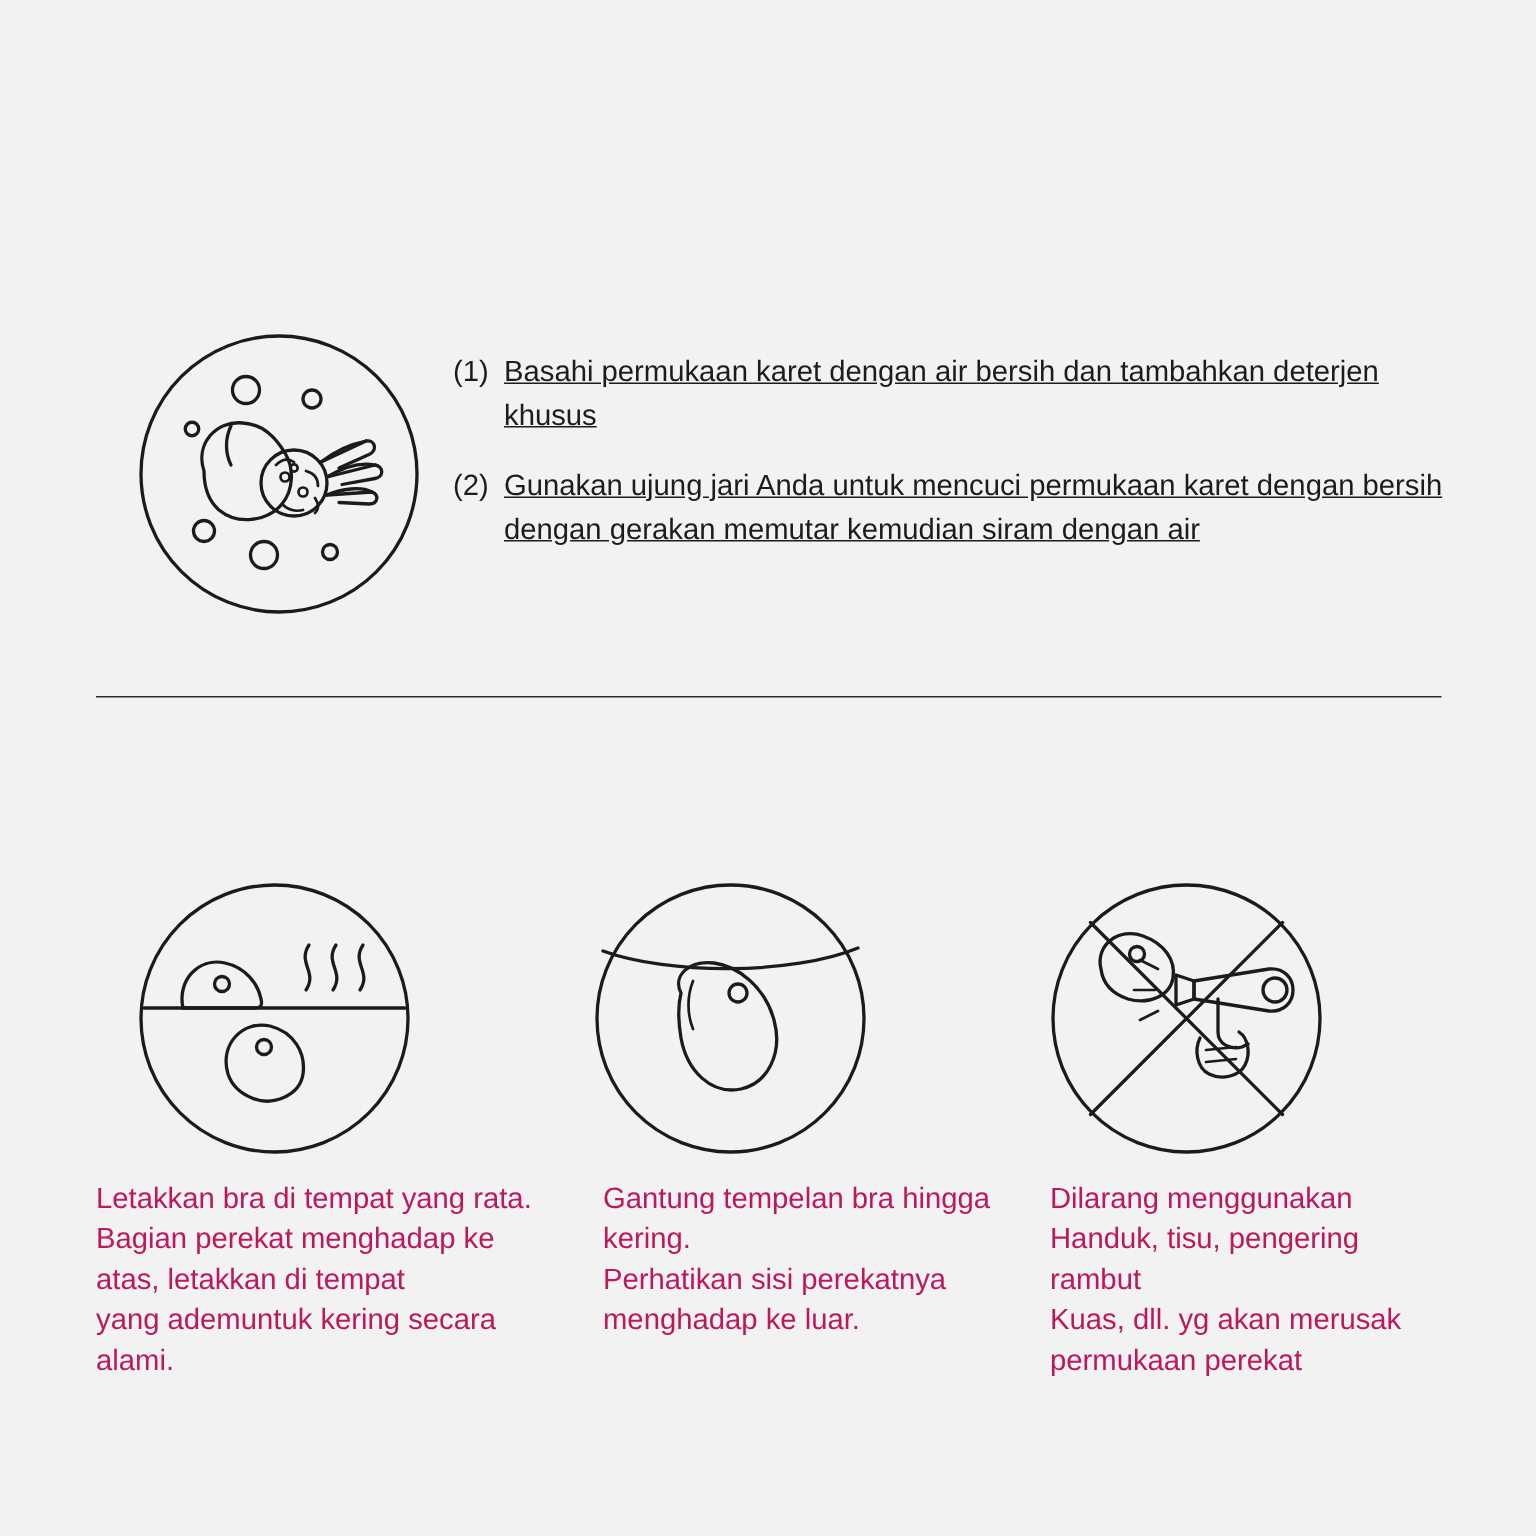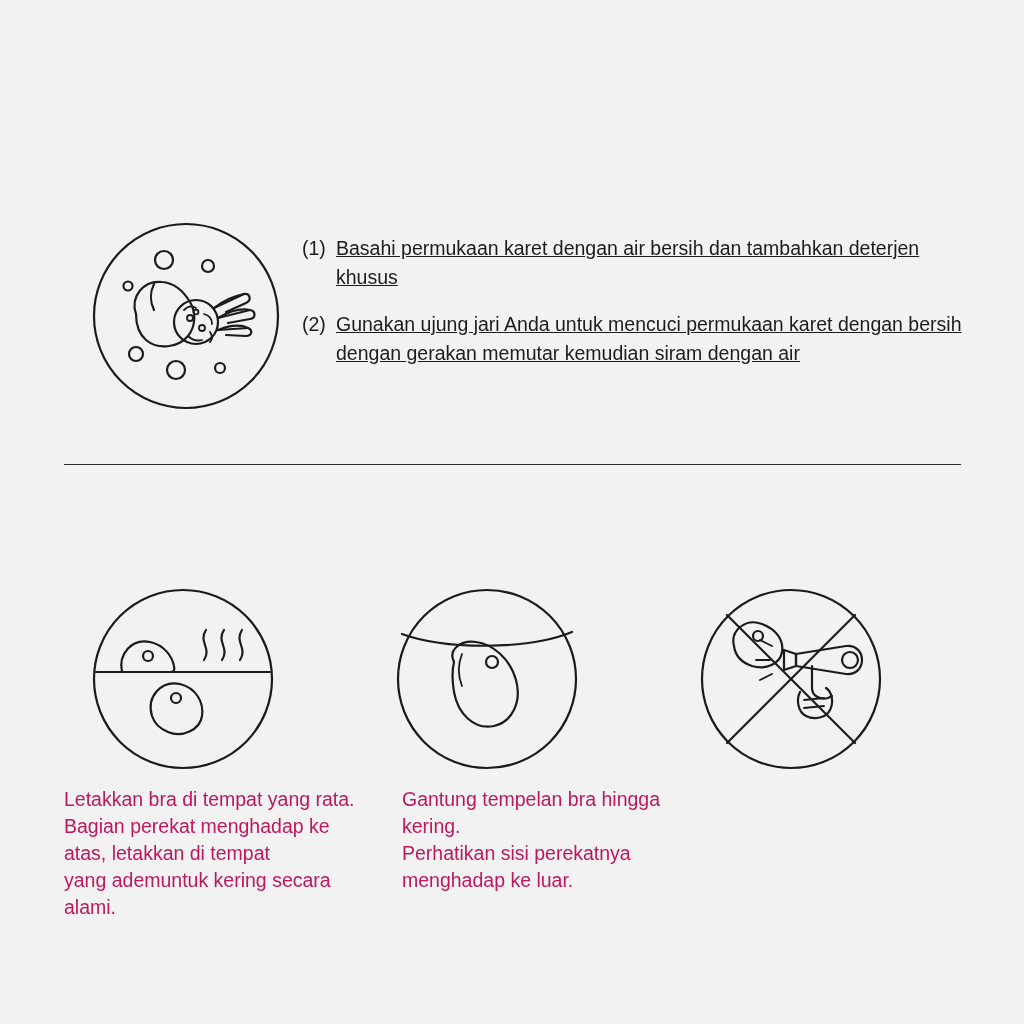--- a/index.html
+++ b/index.html
@@ -231,16 +231,18 @@
           <path class="ln-thin" d="M72 58 L60 52 M70 72 L56 72 M72 86 L60 92"></path>
 
           <path class="ln" d="M112 78 L112 100 C112 108 120 112 128 110 L132 108"></path>
           <path class="ln" d="M100 104 C96 112 98 124 106 128 C114 132 126 130 130 122 C134 114 132 104 126 100"></path>
           <path class="ln-thin" d="M104 112 L124 110 M104 120 L124 118"></path>
 
           <line class="ln" x1="27" y1="27" x2="155" y2="155"></line>
           <line class="ln" x1="155" y1="27" x2="27" y2="155"></line>
         </svg>
       </div>
+      <div class="dry-caption">Dilarang menggunakan Handuk, tisu, pengering rambut
+Kuas, dll. yg akan merusak permukaan perekat</div>
     </div>
 
   </div>
 </div>
 
 </body></html>

